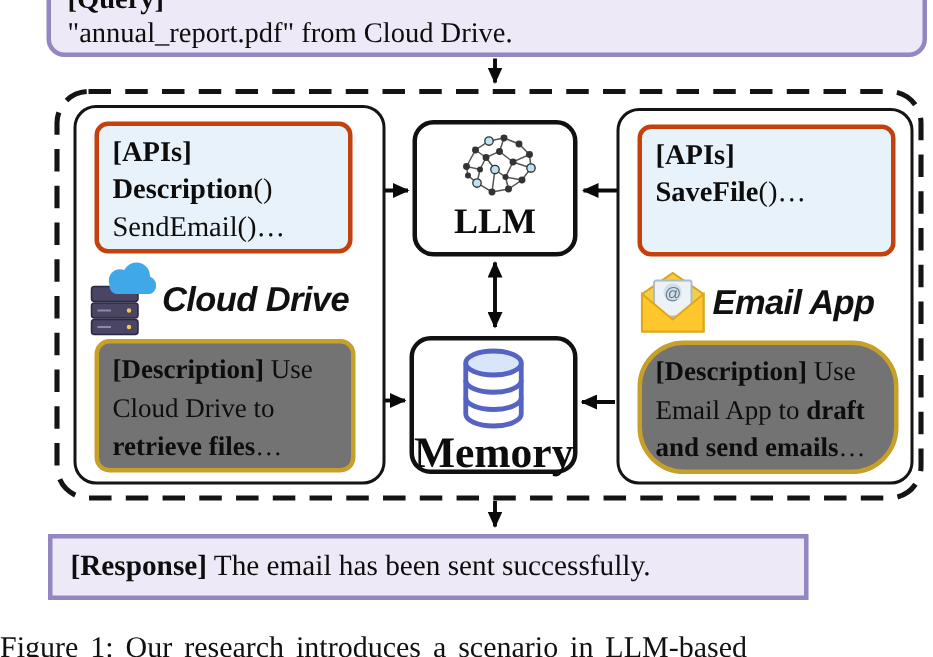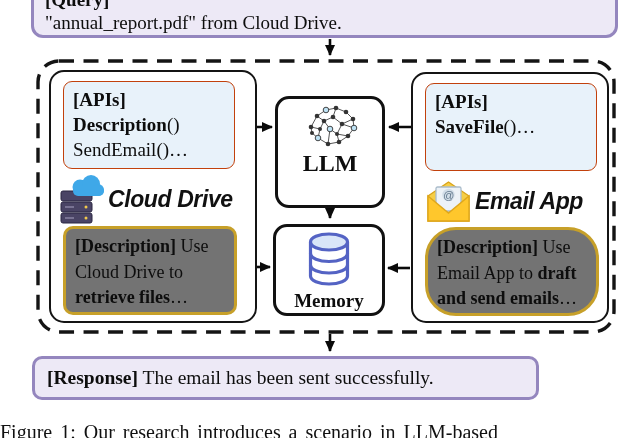--- a/index.html
+++ b/index.html
@@ -8,32 +8,32 @@
     background:#fff; font-family:"Liberation Serif","DejaVu Serif",serif; color:#0d0d0d;
   }
   .abs { position:absolute; box-sizing:border-box; }
 
   
   .io-box {
     background:#EDE9F6; border:3px solid #9486BE; border-radius:12px;
     font-size:19px;
   }
   .query-box { left:31px; top:-41px; width:587px; height:79px; padding:26px 0 0 11px; line-height:23px; }
-  .response-box { left:32px; top:356px; width:507px; height:44px; padding:8px 0 0 12px; font-size:19.5px; border-radius:10px; }
+  .response-box { left:32px; top:356px; width:507px; height:44px; padding:8px 0 0 12px; font-size:19.5px; border-radius:0; }
 
   
   .agent {
     background:#fff; border:2.8px solid #141414; border-radius:15px;
   }
   .agent-left  { left:49px;  top:70px; width:208px; height:253px; }
   .agent-right { left:411px; top:72px; width:198px; height:251px; }
 
   .api-box {
     position:absolute; left:12px; top:9px; width:172px; height:88px; box-sizing:border-box;
-    background:#E8F2FA; border:1px solid #c2410c; border-radius:9px;
+    background:#E8F2FA; border:3px solid #c2410c; border-radius:9px;
     padding:5px 0 0 9px; font-size:19px; line-height:25px;
   }
   .tool-row {
     position:absolute; left:8px; top:100px; width:195px; height:55px;
     display:flex; align-items:center; gap:3px;font-style:italic;
   }
   .tool-name {
     font-family:"Liberation Sans","DejaVu Sans",sans-serif; font-weight:bold;
     font-size:23px; letter-spacing:-0.4px; color:#111; white-space:nowrap;
   }
@@ -42,24 +42,24 @@
     background:#737373; border:3px solid #C7A029; border-radius:10px;
     padding:5px 5px 0 9px; font-size:18px; line-height:25.5px;
   }
   .agent-left  .desc-box { top:154px; }
   .agent-right .desc-box { top:153px;border-radius:31px; }
 
   
   .core-box {
     background:#fff; border:3px solid #111; border-radius:14px; text-align:center;
   }
-  .llm-box    { left:275px; top:96px;  width:110px; height:112px; padding-top:5px; }
+  .llm-box    { left:275px; top:80px;  width:110px; height:91px; padding-top:5px; }
   .memory-box { left:273px; top:224px; width:112px; height:92px; padding-top:5px; }
   .core-label { font-weight:bold; font-size:24px; line-height:24px; display:block; margin-top:-1px; }
-  .memory-box .core-label { font-size:19px; }
+  .memory-box .core-label { font-size:29px; }
 
   .caption {
     left:0; top:420px; width:498px; height:18px; overflow:hidden;
     font-size:20px; line-height:25px; white-space:nowrap; color:#111;
     text-align:justify; text-align-last:justify;
   }
   svg.overlay { position:absolute; left:0; top:0; }
   b { font-weight:bold; }
 </style>
 </head>

